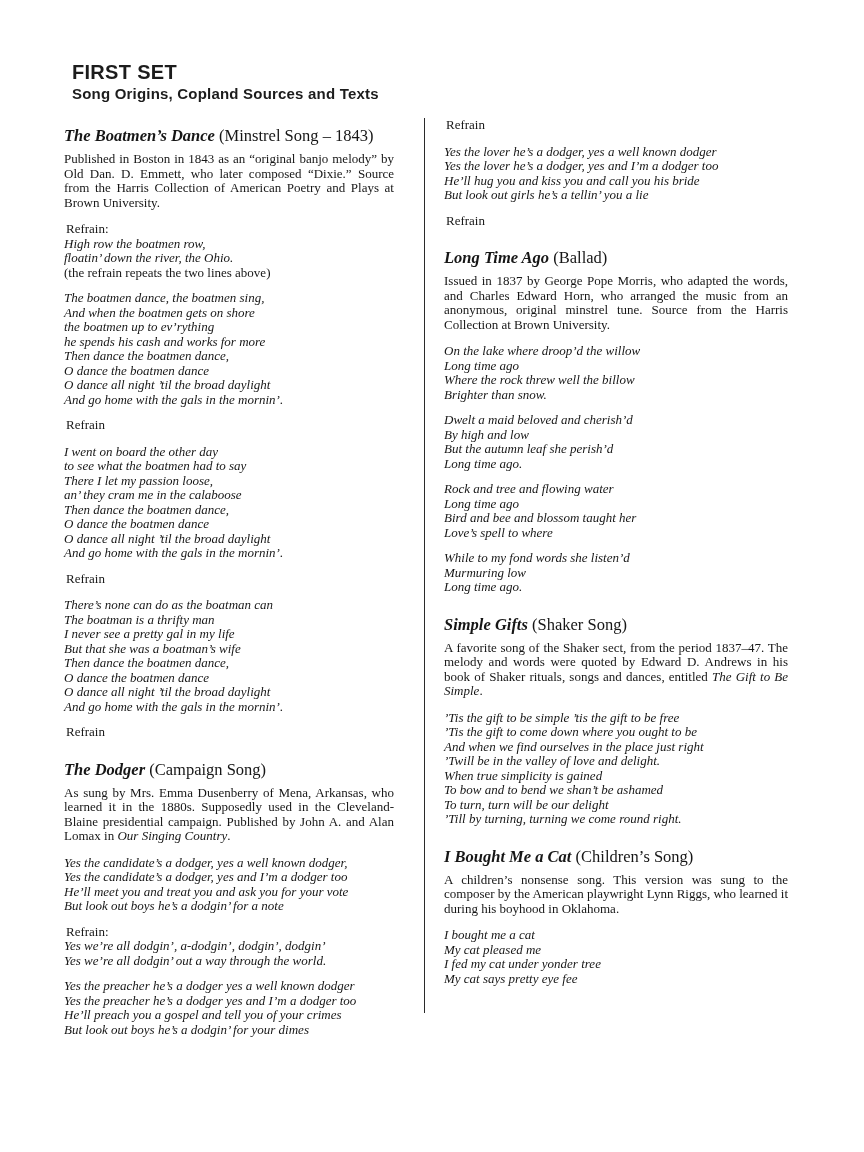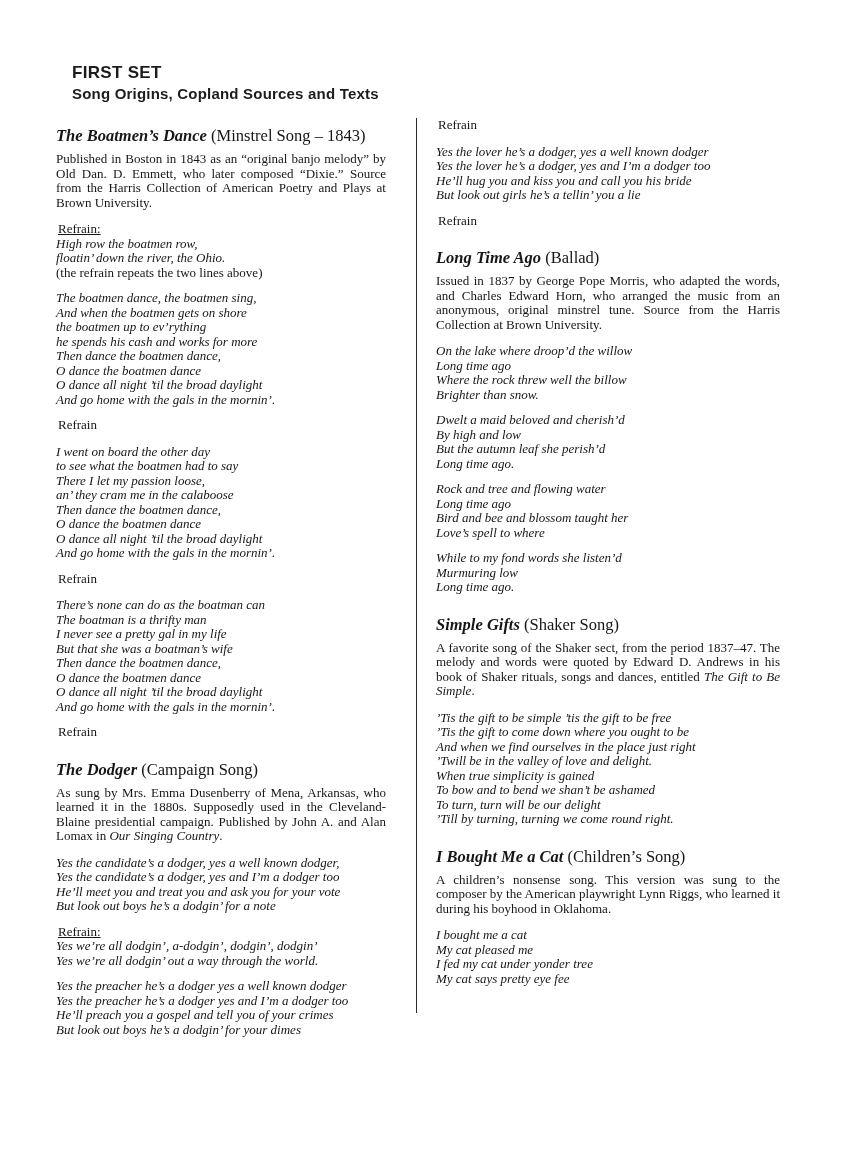--- a/index.html
+++ b/index.html
@@ -19,34 +19,34 @@
   }
   .page-header {
     position: absolute;
     left: 72px;
     top: 63px;
     font-family: "Liberation Sans", sans-serif;
     font-weight: bold;
     color: #1c1c1c;
   }
   .page-title {
-    font-size: 17px;
+    font-size: 20px;
     line-height: 19px;
     margin: 0;
     letter-spacing: 0.3px;
   }
   .page-subtitle {
     font-size: 15px;
     line-height: 17px;
     margin: 3px 0 0 0;
     letter-spacing: 0.2px;
   }
   .columns {
     position: absolute;
-    left: 56px;
+    left: 64px;
     top: 118px;
     display: flex;
     align-items: flex-start;
     justify-content: flex-end;
   }
   .col { font-size: 13px; line-height: 14.5px; }
   .col-left  { width: 330px; }
   .col-right { width: 344px; }
   .divider {
     width: 1px;
@@ -65,21 +65,21 @@
   .song-title { font-weight: bold; font-style: italic; }
   .song-qualifier { font-weight: normal; font-style: normal; }
   .b-para {
     margin: 0 0 12px 0;
     text-align: justify;
   }
   .b-label {
     margin: 0 0 12px 0;
     padding-left: 2px;
   }
-  .b-label.tight { margin-bottom: 0; text-decoration: underline; }
+  .b-label.tight { margin-bottom: 0; }
   .b-stanza {
     font-style: italic;
     margin: 0 0 11px 0;
   }
   .b-stanza .roman { font-style: normal; }
   .b-para .it { font-style: italic; }
 </style>
 </head>
 <body>
 

